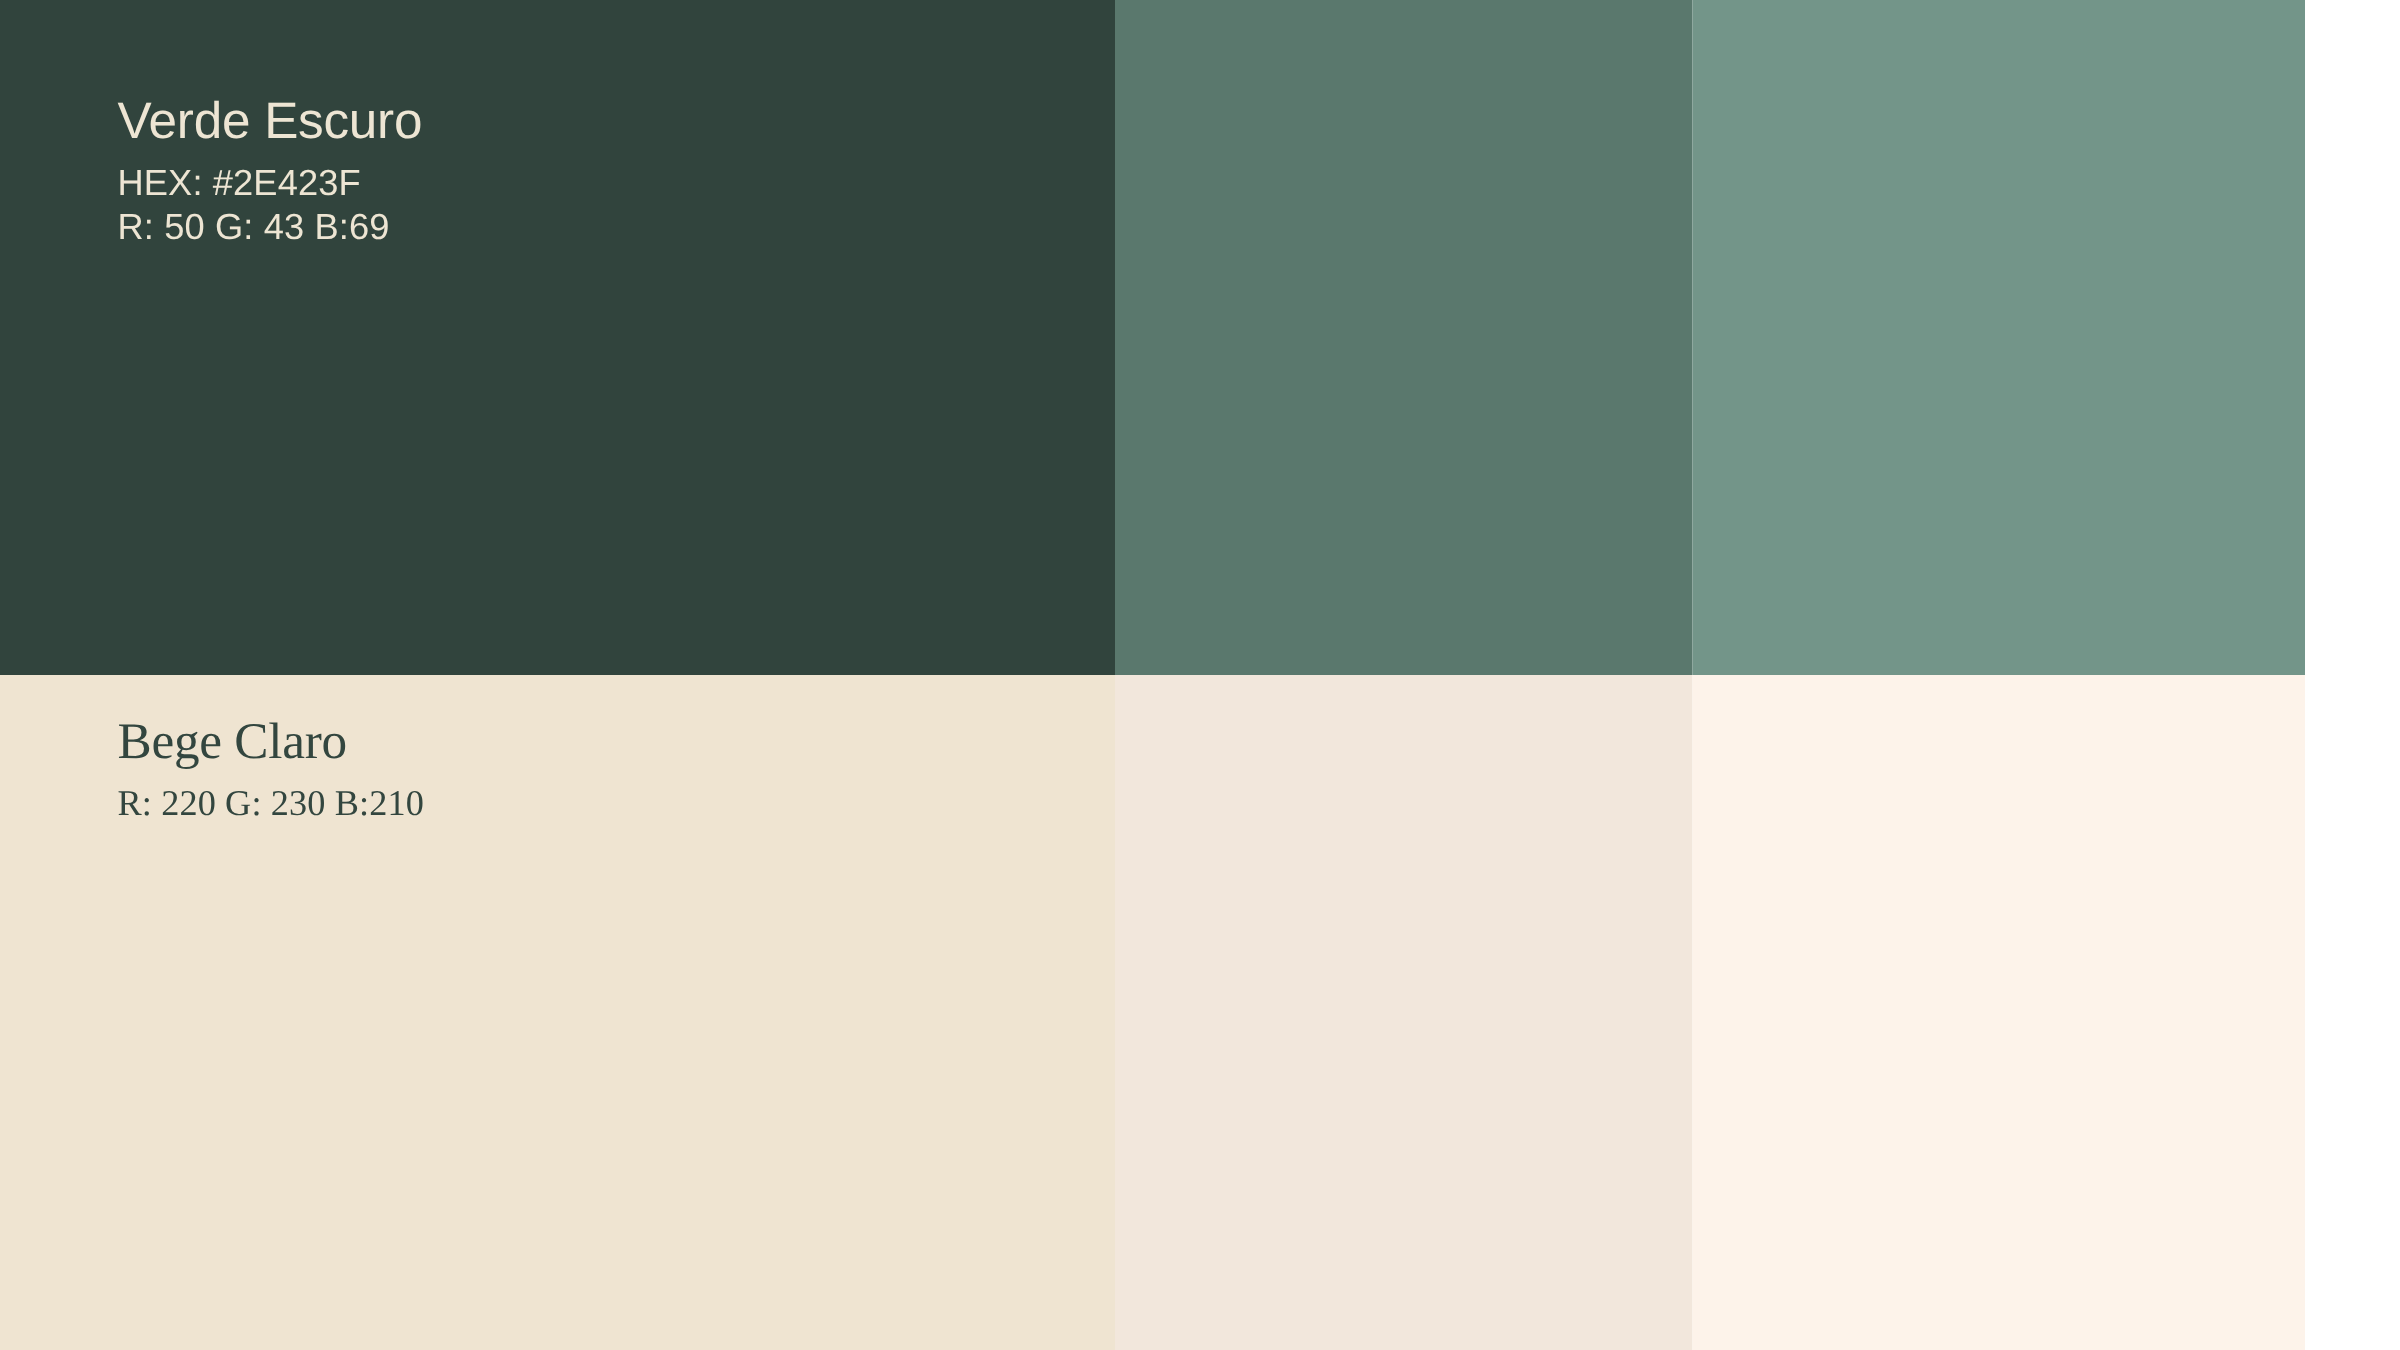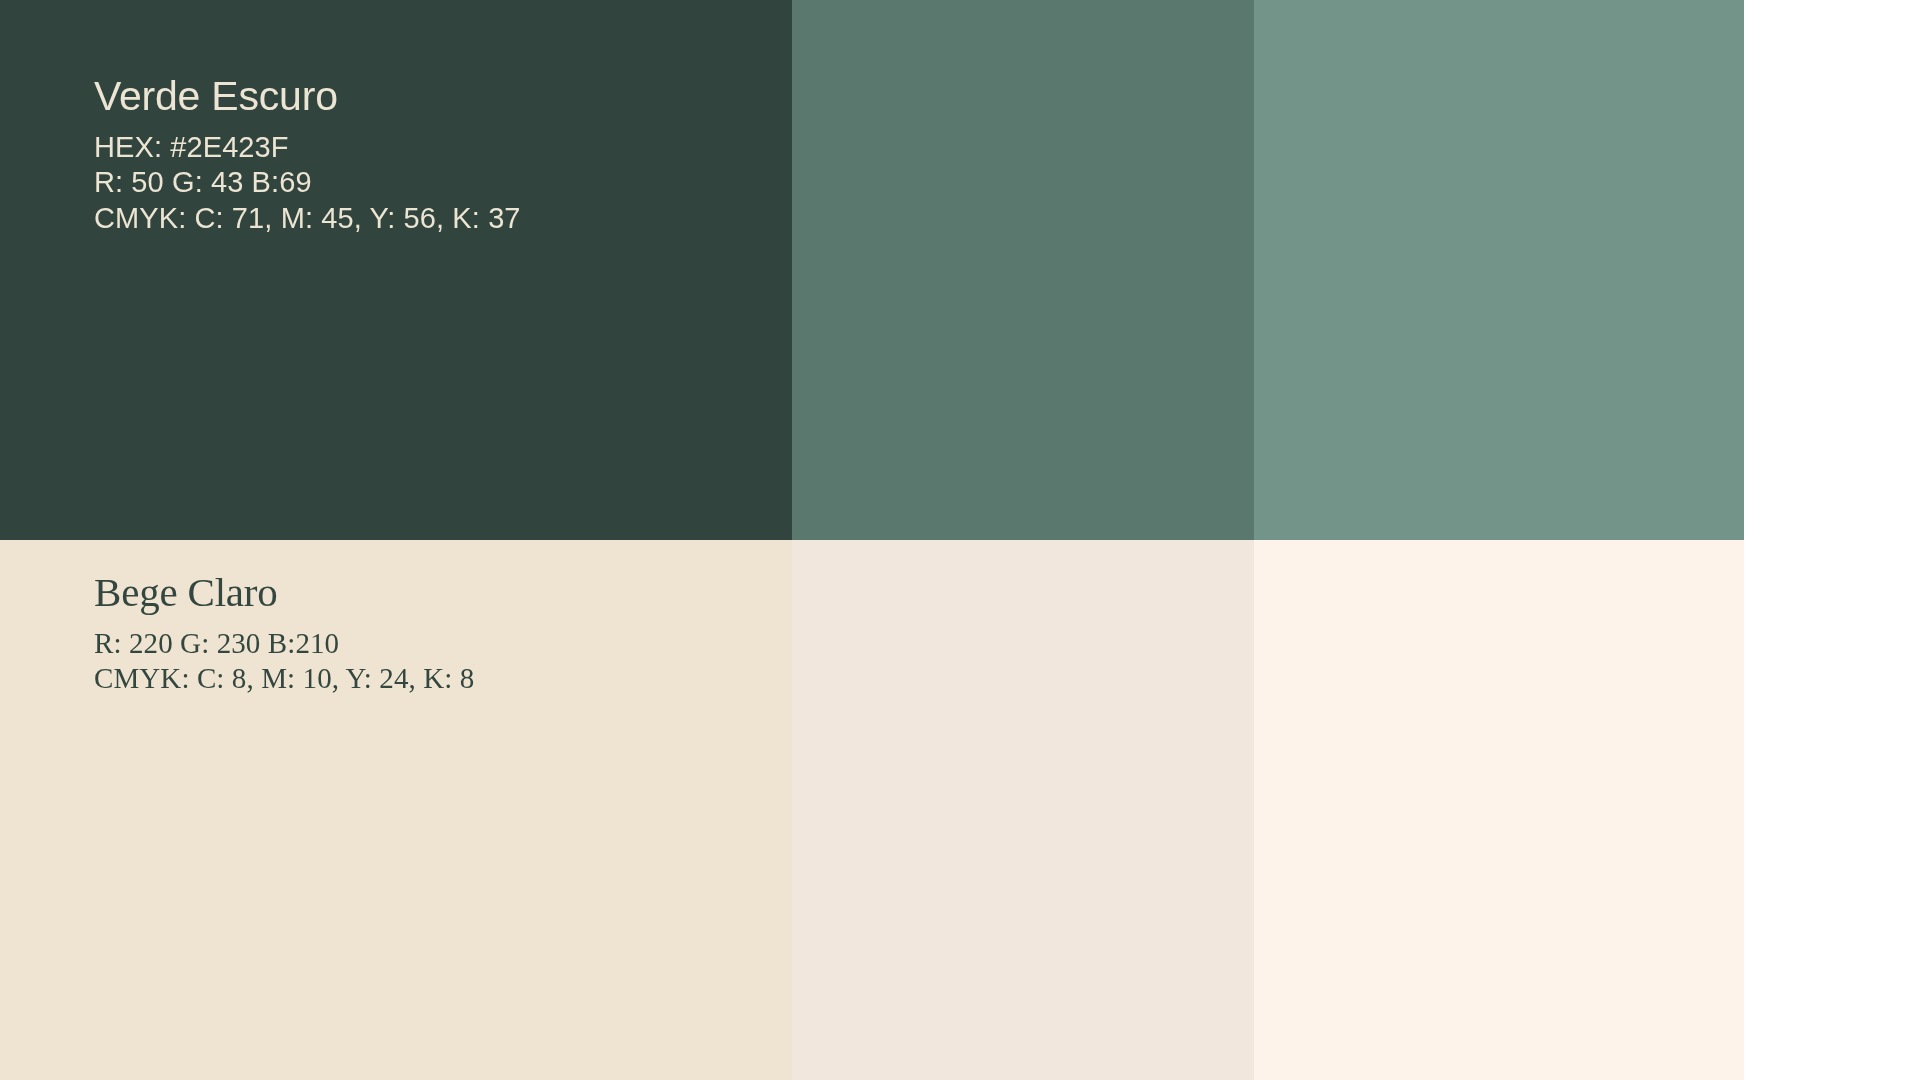--- a/index.html
+++ b/index.html
@@ -29,21 +29,21 @@
     width: 100%;
     height: 50%;
   }
 
   
   .swatch {
     position: relative;
     height: 100%;
     box-sizing: border-box;
   }
-  .swatch.col-main { width: 792px; }
+  .swatch.col-main { width: 892px; }
   .swatch.col-mid  { width: 462px; }
   .swatch.col-end  { width: 490px; }
 
   .swatch-info {
     position: absolute;
     left: 94px;
     width: 800px;
   }
   .row-top .swatch-info { top: 72px; }
   .row-bottom .swatch-info { top: 28px; }
@@ -74,39 +74,37 @@
 <div class="palette-board">
 
   <div class="palette-row row-top">
 
     <div class="swatch col-main" style="background: rgb(49, 68, 61);">
       <div class="swatch-info" style="color: rgb(237, 229, 211);">
         <div class="swatch-name">Verde Escuro</div>
         <div class="swatch-specs">
           <span class="spec-line">HEX: #2E423F</span>
           <span class="spec-line">R: 50 G: 43 B:69</span>
-          <span class="spec-line">CMYK: C: 71, M: 45, Y: 56, K: 37</span>
         </div>
       </div>
     </div>
 
     <div class="swatch col-mid" style="background: rgb(90, 120, 109);"></div>
 
     <div class="swatch col-end" style="background: rgb(115, 149, 137);"></div>
 
   </div>
 
   <div class="palette-row row-bottom">
 
     <div class="swatch col-main" style="background: rgb(239, 228, 209); font-family: Liberation Serif, serif;">
       <div class="swatch-info" style="color: rgb(51, 70, 63);">
         <div class="swatch-name">Bege Claro</div>
         <div class="swatch-specs">
           <span class="spec-line">R: 220 G: 230 B:210</span>
-          <span class="spec-line">CMYK: C: 8, M: 10, Y: 24, K: 8</span>
         </div>
       </div>
     </div>
 
     <div class="swatch col-mid" style="background: rgb(242, 231, 220);"></div>
 
     <div class="swatch col-end" style="background: rgb(253, 243, 234);"></div>
 
   </div>
 

